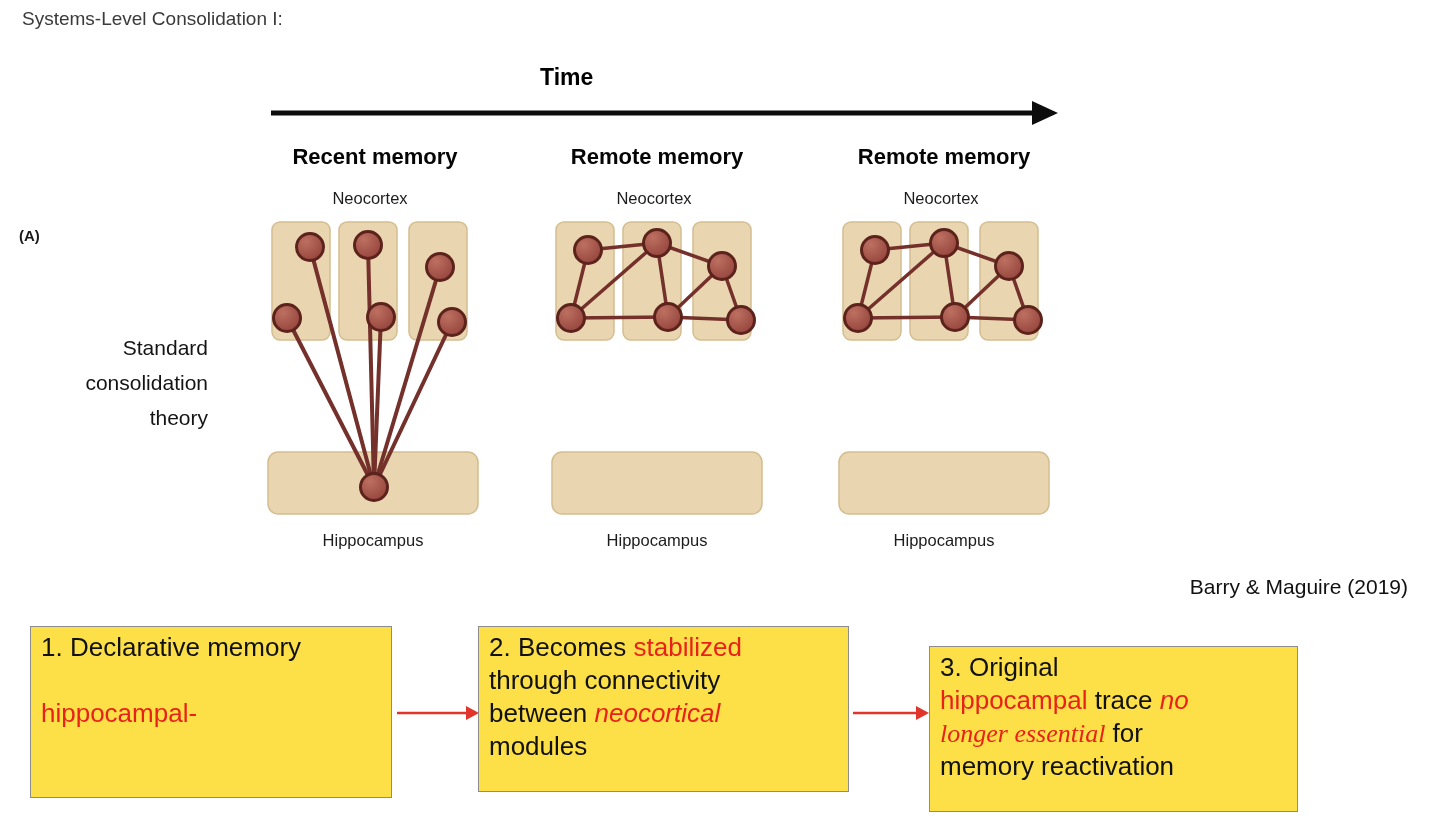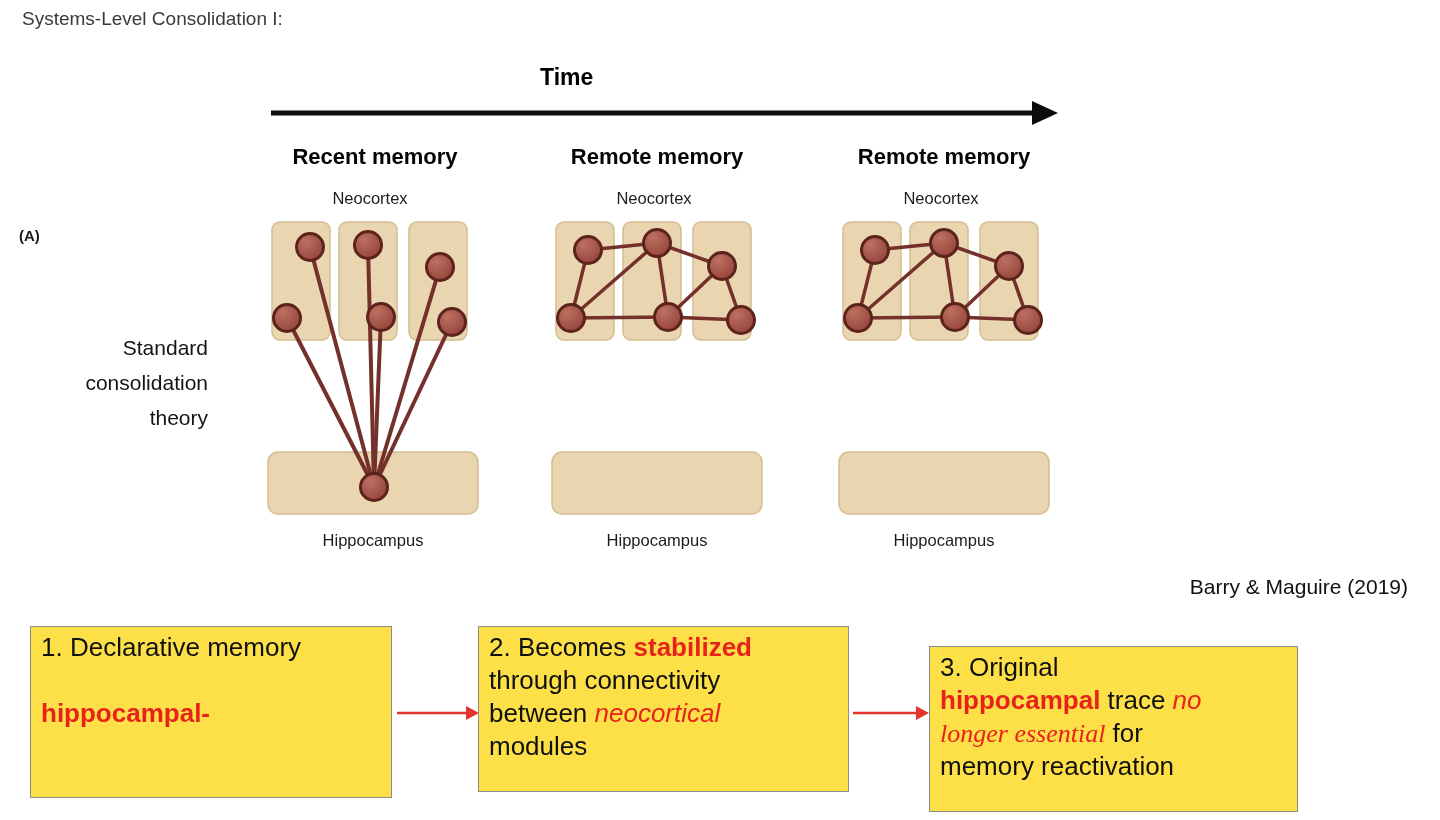--- a/index.html
+++ b/index.html
@@ -7,21 +7,21 @@
         font-family:"Liberation Sans", sans-serif;color:#111;border-radius:11px;}
   .layer{position:absolute;z-index:2;}
   svg.diagram{position:absolute;left:0;top:0;width:1440px;height:820px;z-index:1;}
   .header{left:22px;top:4px;font-size:19px;line-height:30px;color:#3a3a3a;}
   .time-label{left:540px;top:64px;width:230px;font-weight:700;font-size:23px;color:#000;}
   .fig-label{left:19px;top:227px;font-weight:700;font-size:15px;color:#1a1a1a;}
   .side-label{left:22px;top:330px;width:186px;text-align:right;font-size:21px;line-height:35px;color:#141414;}
   .citation{left:980px;top:575px;width:428px;text-align:right;font-size:21px;color:#101010;}
   .step-box{position:absolute;z-index:2;background:#fde047;border:1.6px solid #8c8c8c;
             font-size:26px;line-height:1.27;padding:4px 10px;color:#111;}
-  .step-box .b{font-weight:700;}
+  .step-box .b{font-weight:400;}
   .step-box .i{font-style:italic;}
   #box1{left:30px;top:626px;width:340px;min-height:162px;}
   #box2{left:478px;top:626px;width:349px;min-height:156px;}
   #box3{left:929px;top:646px;width:347px;min-height:156px;}
   .panel-title{font-family:"Liberation Sans",sans-serif;font-size:22px;font-weight:700;fill:#050505;}
   .region-label{font-family:"Liberation Sans",sans-serif;font-size:16.5px;fill:#1c1c1c;}
 </style>
 </head>
 <body>
 

